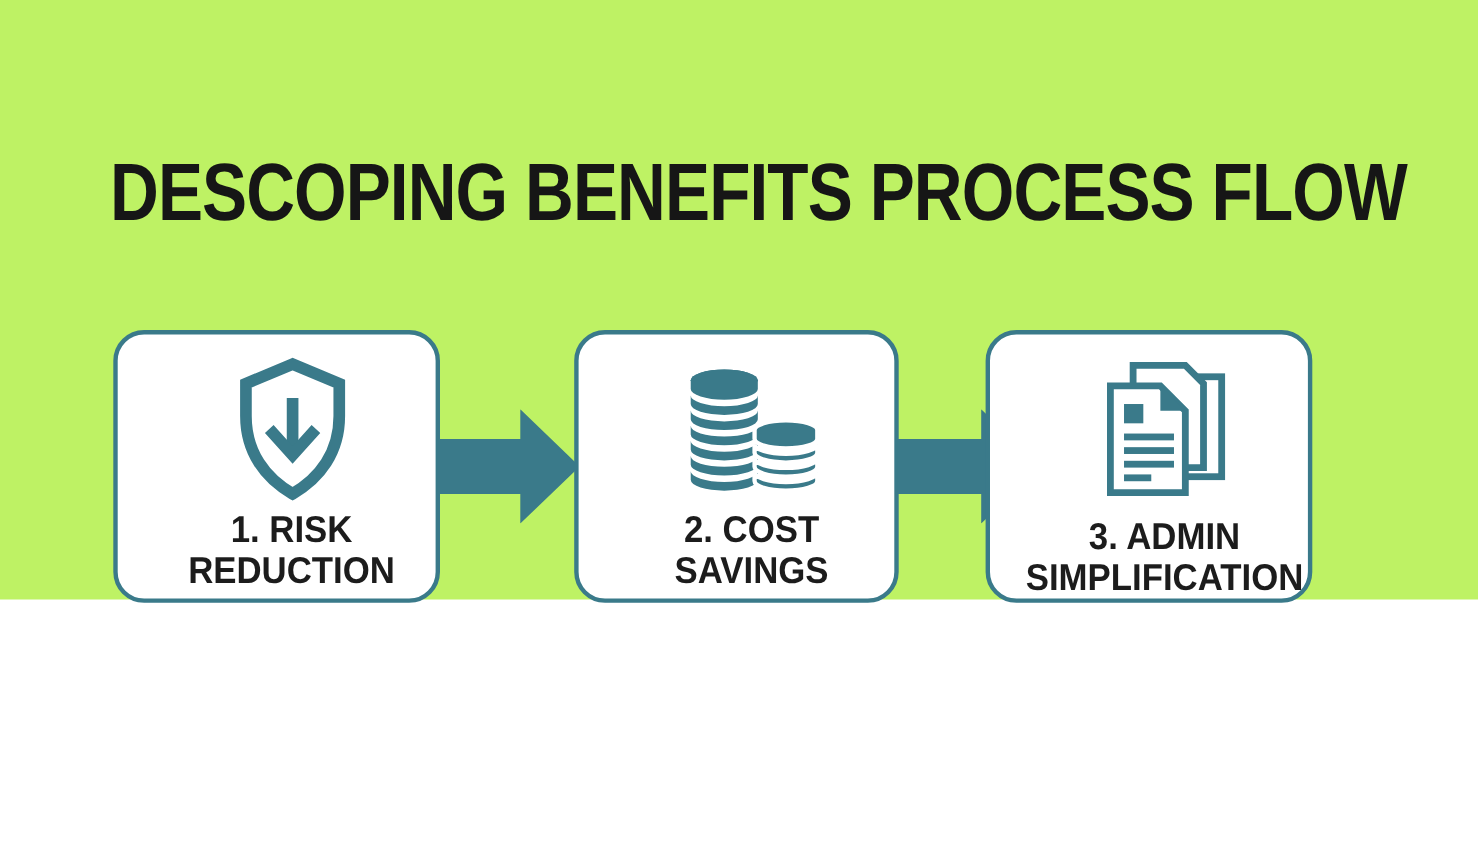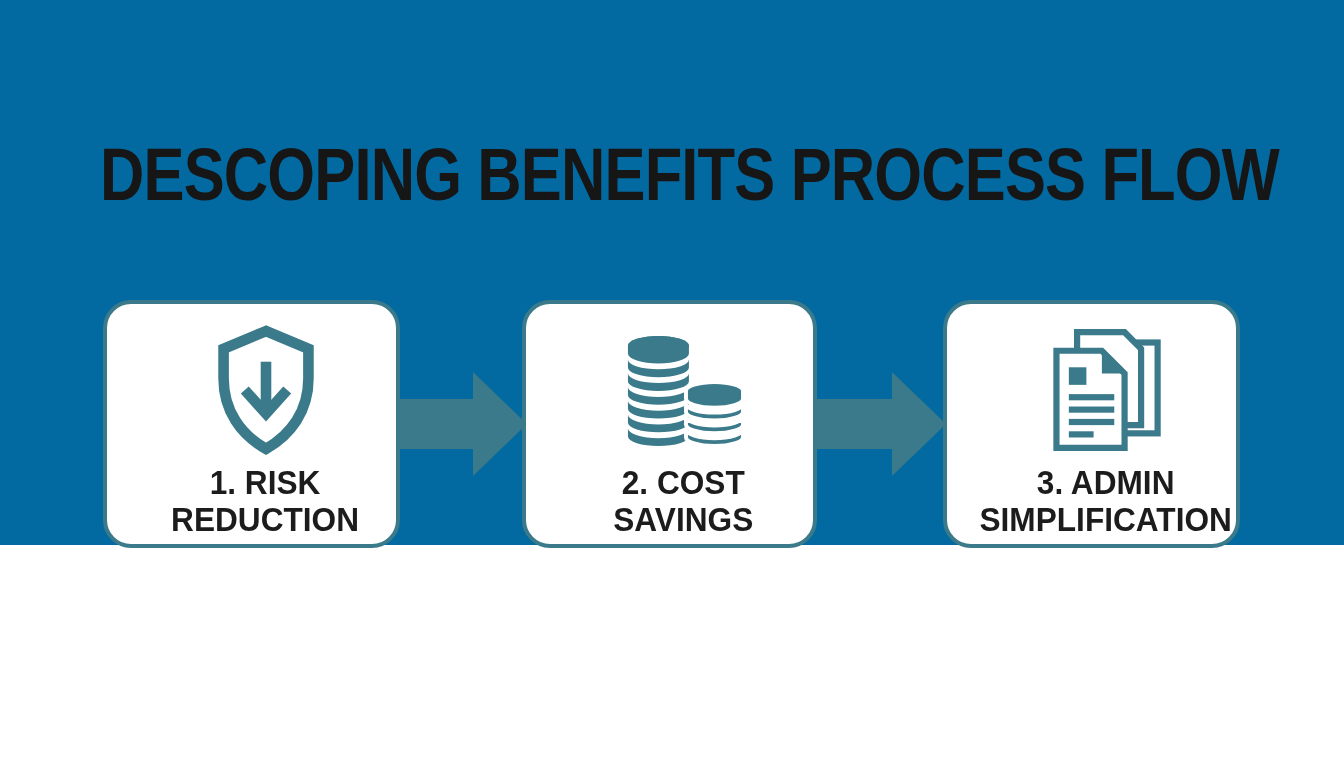--- a/index.html
+++ b/index.html
@@ -5,21 +5,21 @@
   * { margin: 0; padding: 0; box-sizing: border-box; }
   html, body { width: 1344px; height: 768px; overflow: hidden; }
   body {
     font-family: "Liberation Sans", sans-serif;
     background: #ffffff;
   }
   .canvas {
     position: relative;
     width: 1344px;
     height: 545px;
-    background: #0369a1;
+    background: #bef264;
   }
   .title {
     position: absolute;
     left: 100px;
     top: 138px;
     font-size: 74px;
     line-height: 74px;
     font-weight: 700;
     color: #161616;
     letter-spacing: -1px;
@@ -35,21 +35,21 @@
     background: #ffffff;
     border: 4px solid #3a7a8a;
     border-radius: 28px;
     display: flex;
     flex-direction: column;
     align-items: center;
     padding-left: 28px;
   }
   #step-1 { left: 103px; }
   #step-2 { left: 522px; width: 295px; }
-  #step-3 { left: 943px; }
+  #step-3 { left: 896px; justify-content: space-between; }
   .icon-wrap {
     height: 148px;
     margin-top: 12px;
     display: flex;
     align-items: center;
     justify-content: center;
   }
   .step-label {
     text-align: center;
     font-size: 34px;

